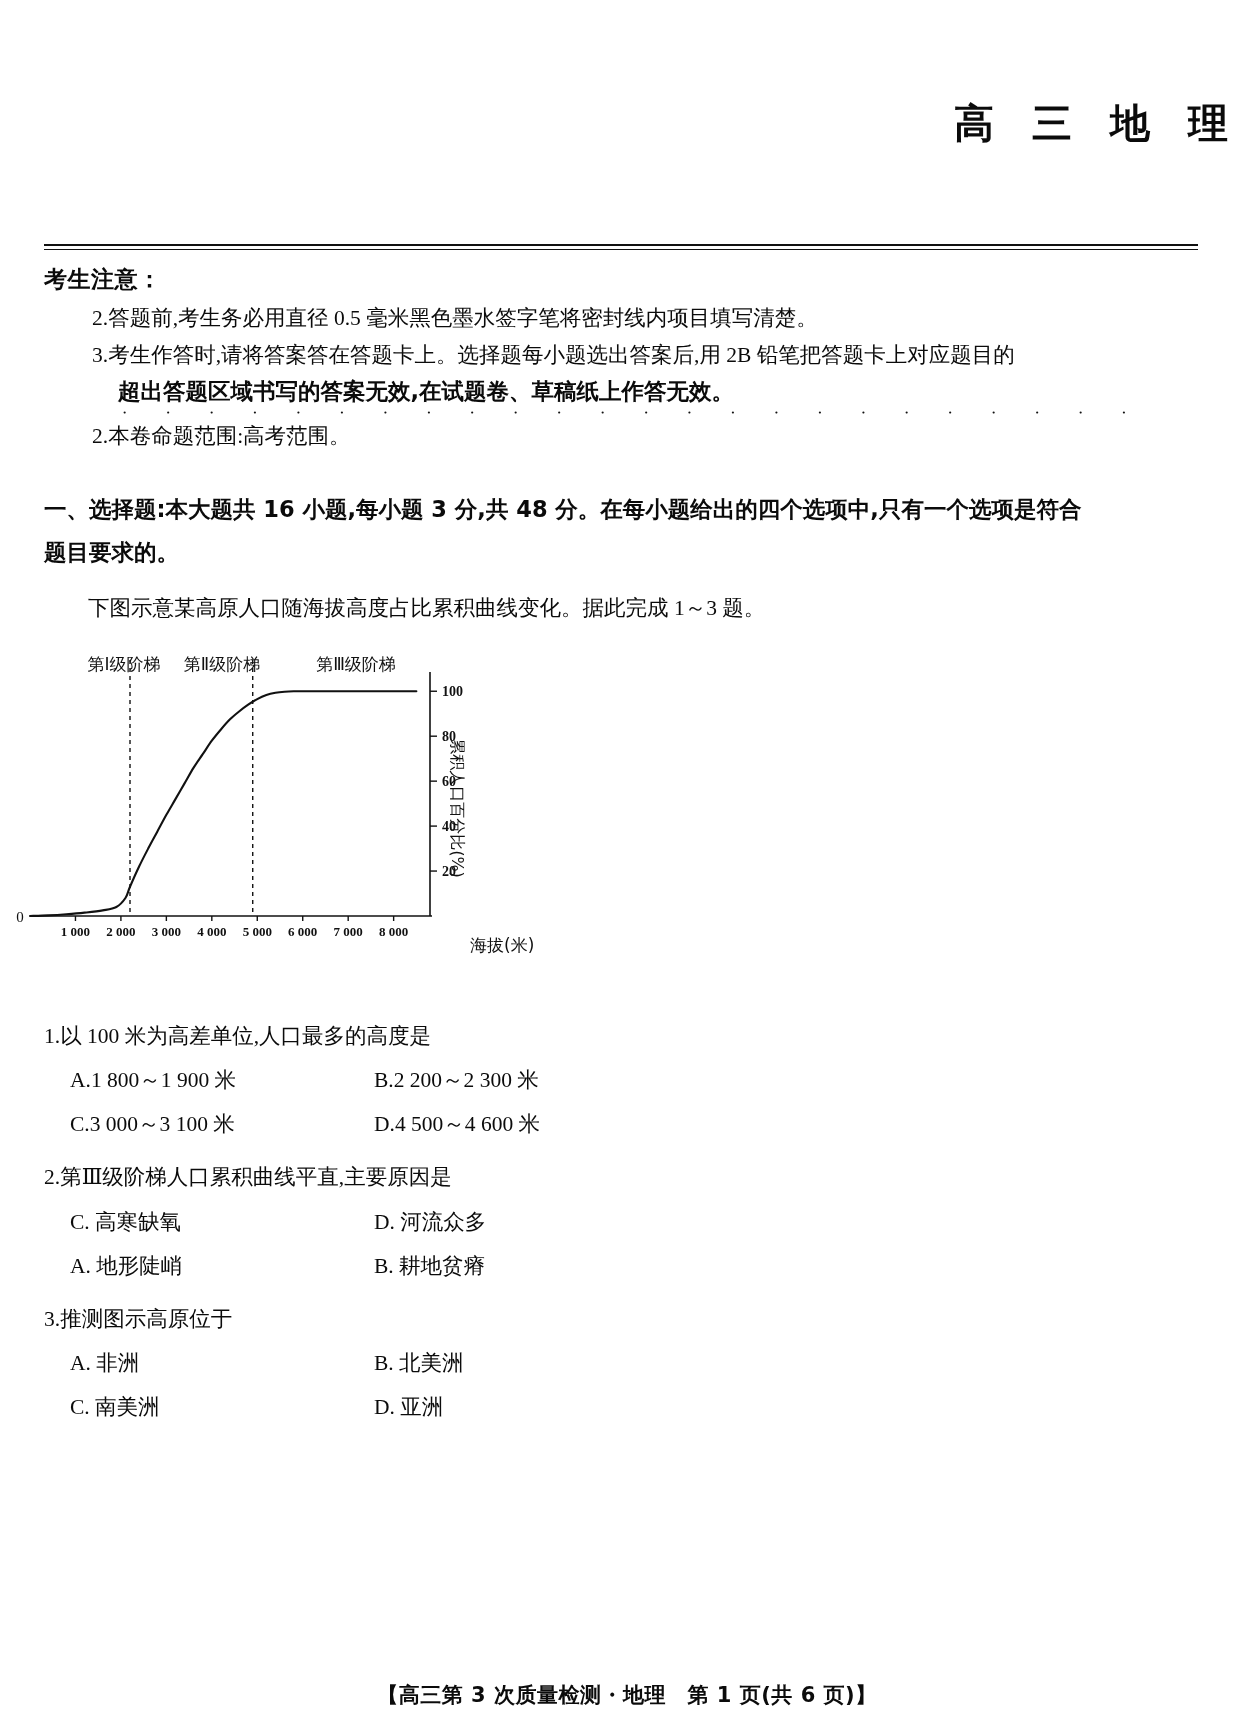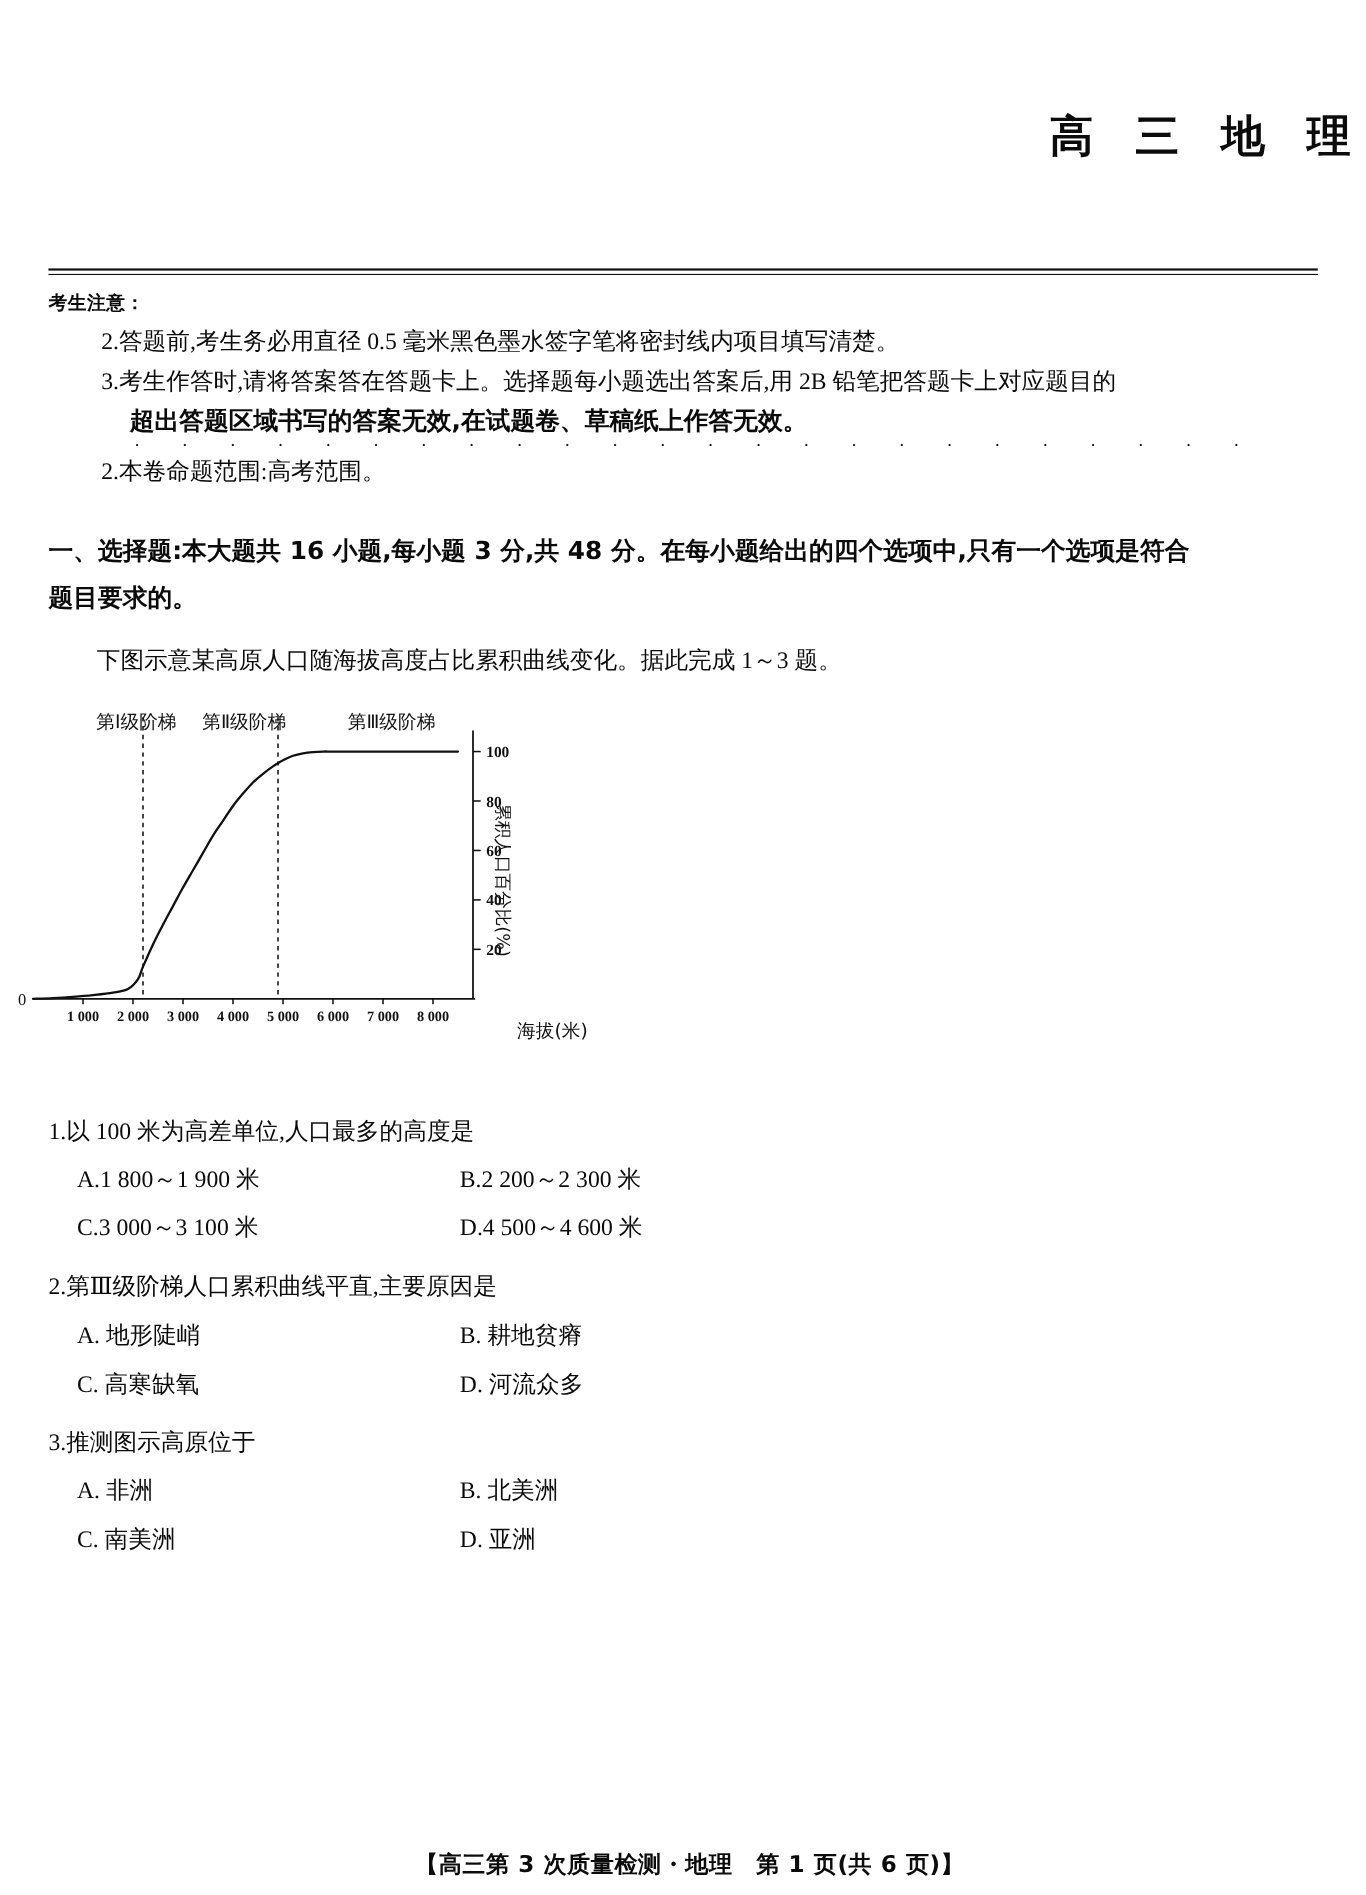--- a/index.html
+++ b/index.html
@@ -27,21 +27,21 @@
   }
 
   
   .rule-wrap { margin: 96px 44px 0 44px; }
   .rule-thick { border-top: 2px solid #111; }
   .rule-thin { border-top: 1px solid #111; margin-top: 3px; }
 
   
   .notice { margin: 14px 44px 0 44px; }
   .notice-head {
-    font-size: 17px;
+    font-size: 23px;
     font-weight: bold;
     letter-spacing: .5px;
     margin-bottom: 6px;
   }
   .notice-list { margin: 0; padding: 0; list-style: none; }
   .notice-item {
     font-size: 21.5px;
     line-height: 1.62;
     padding-left: 48px;
     text-indent: 0;
@@ -83,21 +83,21 @@
   }
 
   
   .figure { margin: 22px 0 0 0; display: flex; justify-content: flex-start; }
   svg.chart { display: block; }
   .cjk-lbl { font-family: "DejaVu Sans", "Liberation Sans", sans-serif; }
 
   
   .qblock { margin: 22px 44px 0 44px; }
   .qstem { font-size: 21.5px; line-height: 1.55; margin-bottom: 12px; }
-  .opt-row { display: flex; margin-bottom: 14px; gap: 44px; }
+  .opt-row { display: flex; margin-bottom: 14px; }
   .opt { font-size: 21.5px; line-height: 1.4; }
   .opt.a { width: 330px; padding-left: 26px; }
   .opt.b { padding-left: 0px; }
 
   
   .footer {
     position: absolute;
     left: 12px; right: 0; bottom: 14px;
     text-align: center;
     font-size: 21px;
@@ -193,27 +193,27 @@
     </div>
     <div class="opt-row">
       <div class="opt a">C.3 000～3 100 米</div>
       <div class="opt b">D.4 500～4 600 米</div>
     </div>
   </div>
 
   <div class="qblock">
     <div class="qstem">2.第Ⅲ级阶梯人口累积曲线平直,主要原因是</div>
     <div class="opt-row">
+      <div class="opt a">C. 高寒缺氧</div>
+      <div class="opt b">D. 河流众多</div>
+    </div>
+    <div class="opt-row">
       <div class="opt a">A. 地形陡峭</div>
       <div class="opt b">B. 耕地贫瘠</div>
     </div>
-    <div class="opt-row">
-      <div class="opt a">C. 高寒缺氧</div>
-      <div class="opt b">D. 河流众多</div>
-    </div>
   </div>
 
   <div class="qblock">
     <div class="qstem">3.推测图示高原位于</div>
     <div class="opt-row">
       <div class="opt a">A. 非洲</div>
       <div class="opt b">B. 北美洲</div>
     </div>
     <div class="opt-row">
       <div class="opt a">C. 南美洲</div>

